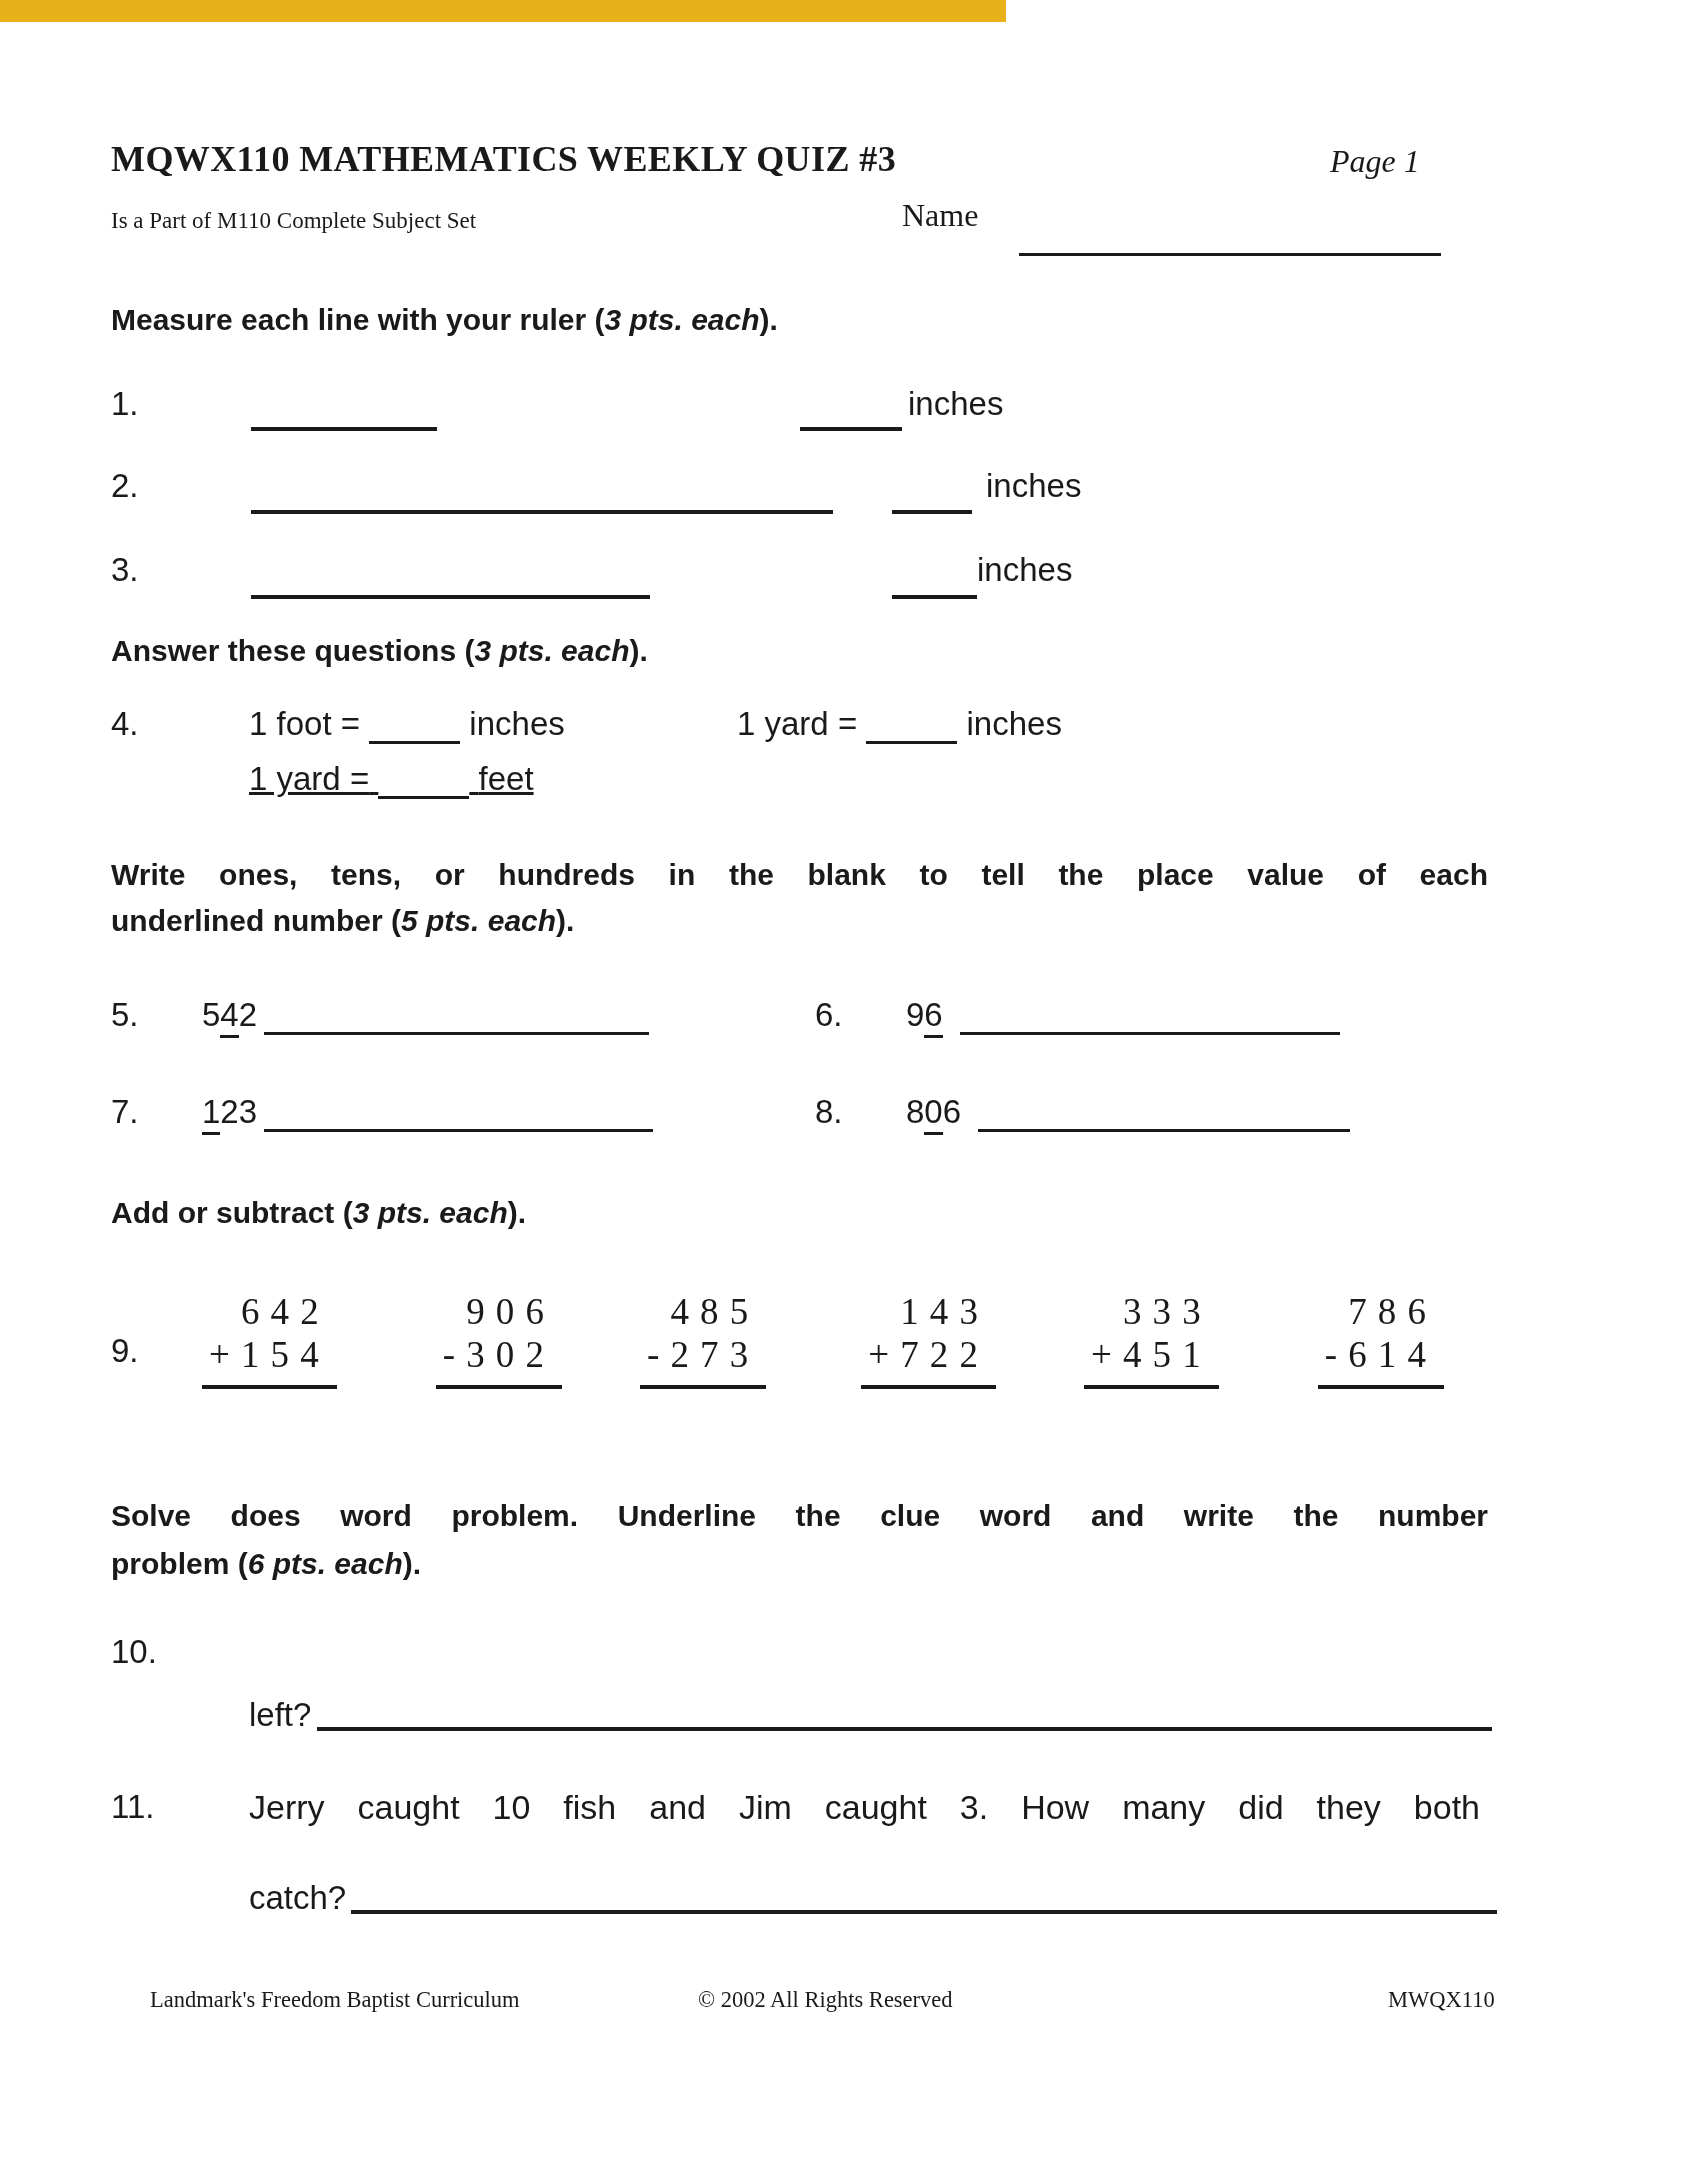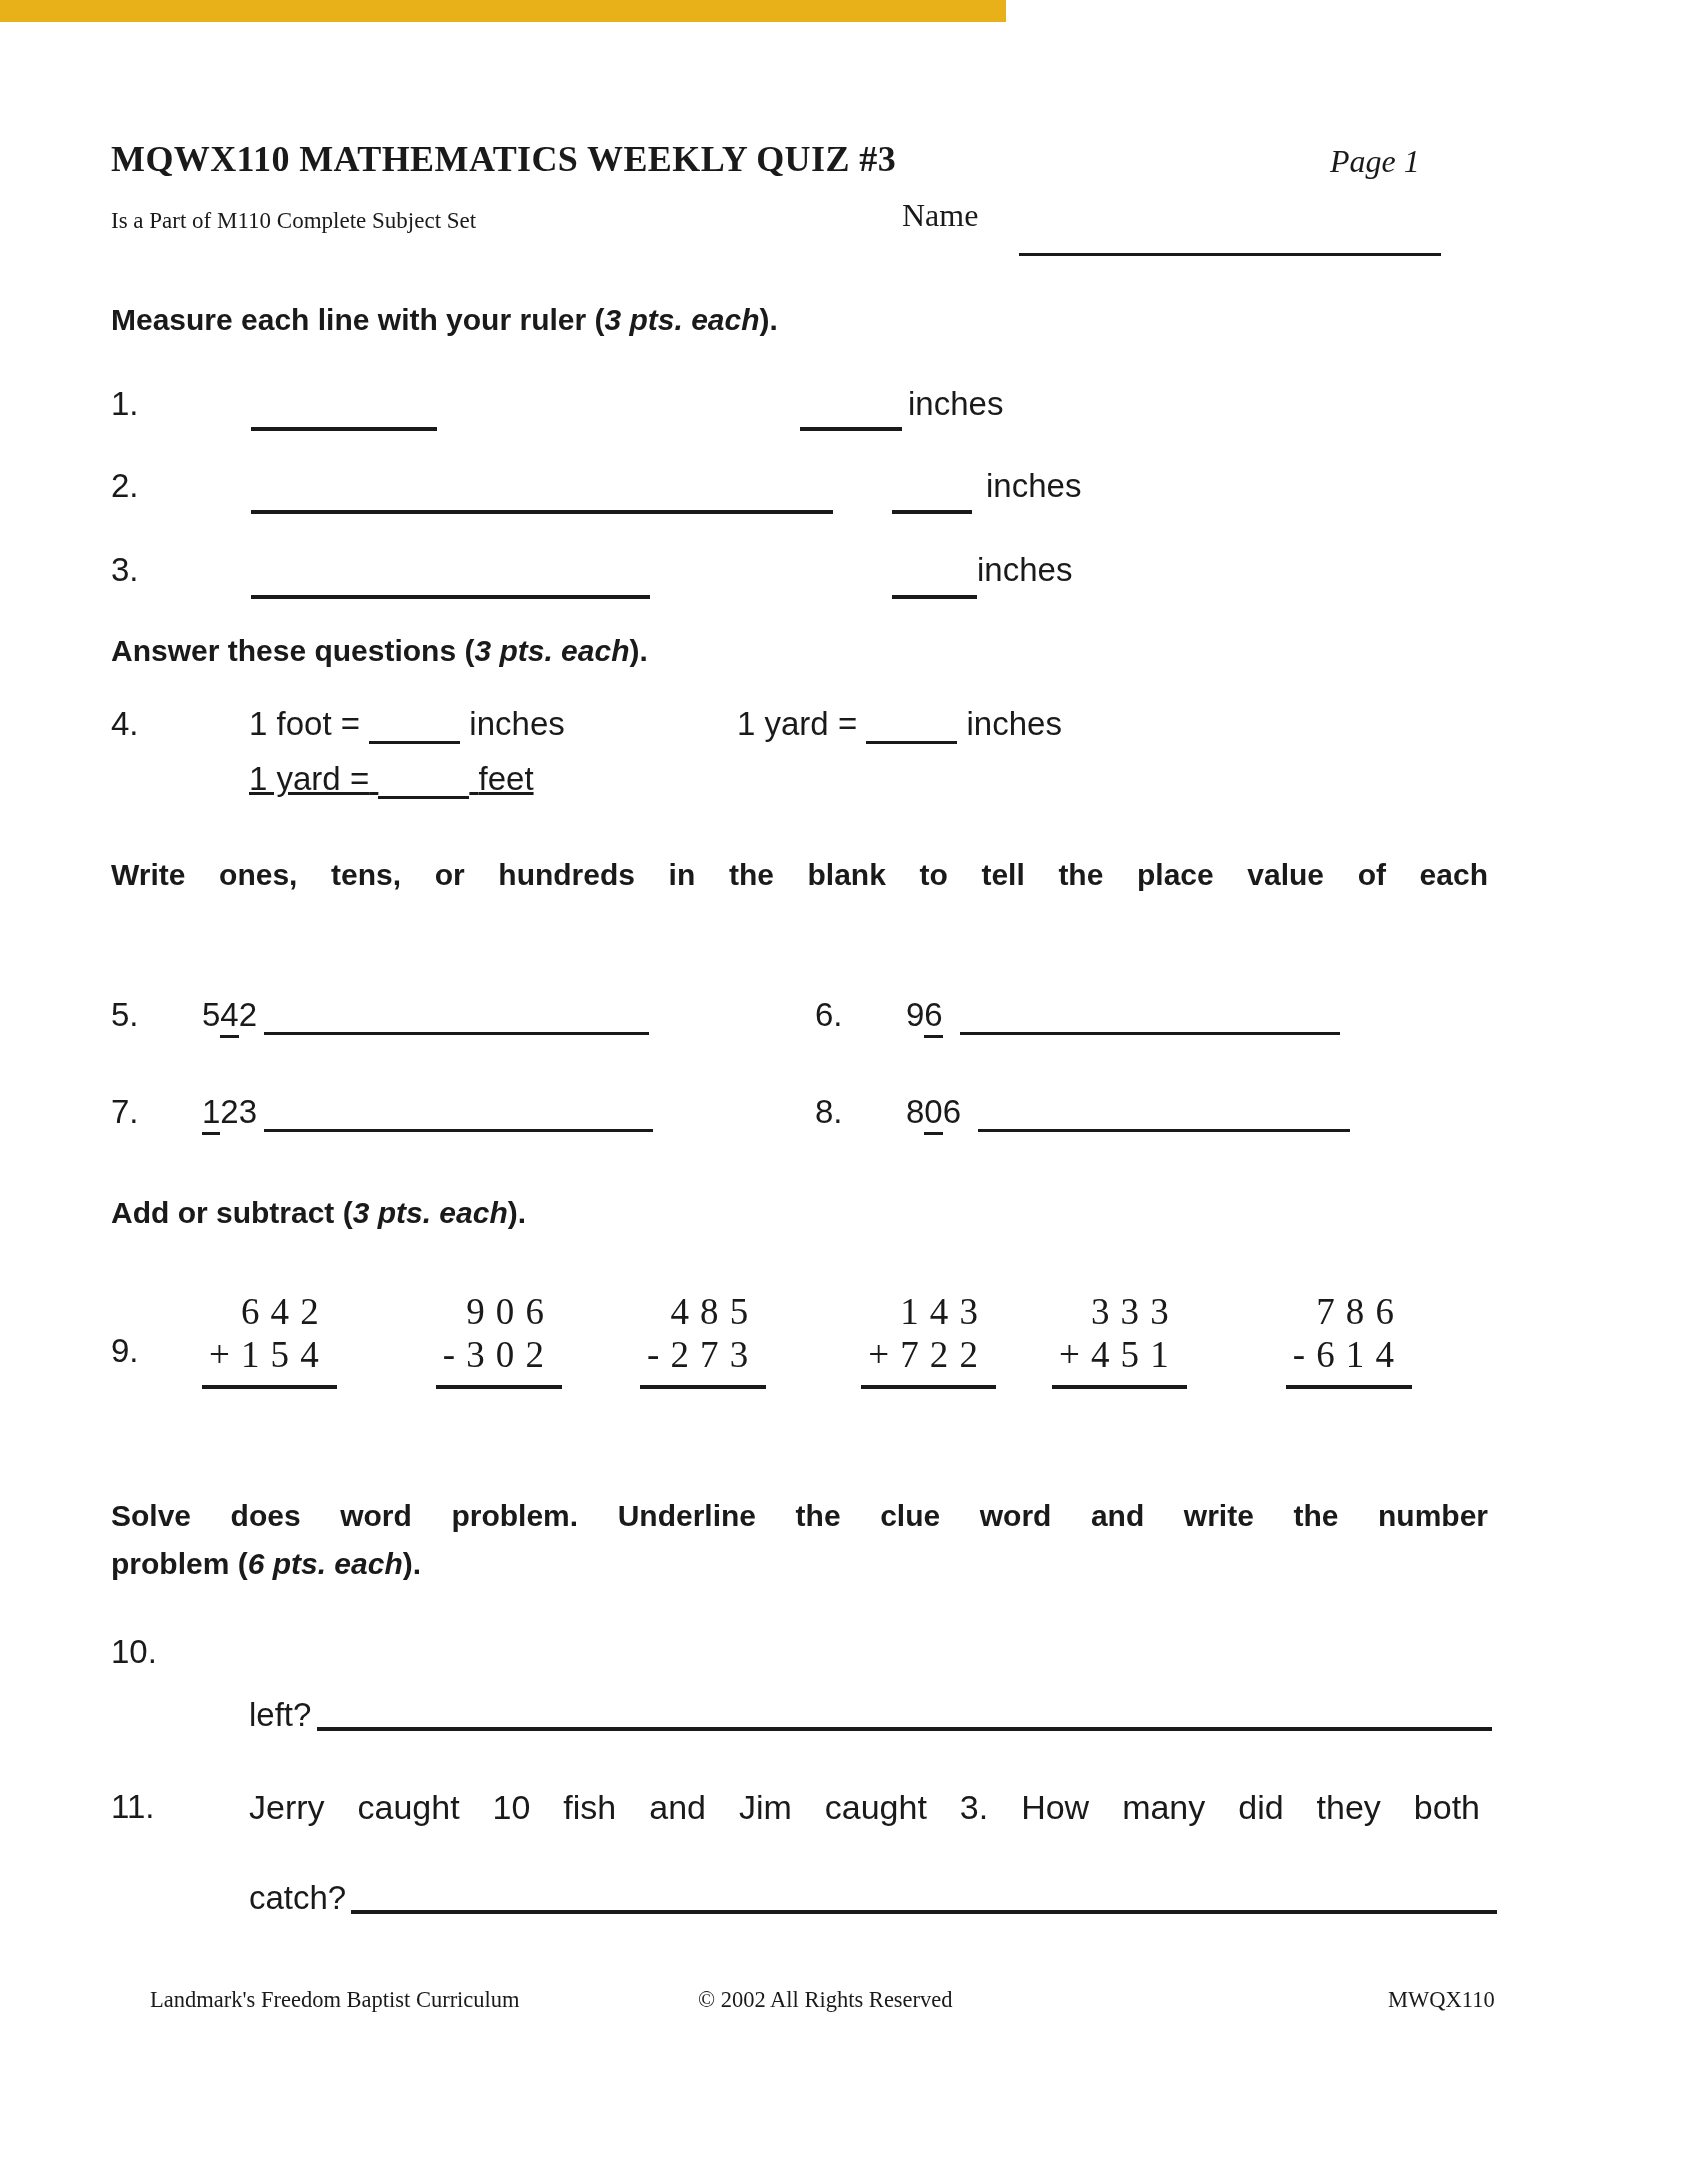--- a/index.html
+++ b/index.html
@@ -38,21 +38,21 @@
   #probRow{left:202px;top:1290px;display:flex;}
   .prob{
     font-family:"Liberation Serif",serif;
     font-size:37px;line-height:43px;letter-spacing:0.30em;
     text-align:right;border-bottom:4.3px solid #1a1a1a;
     padding:0 7px 8.6px 7px;white-space:nowrap;
   }
   .prob + .prob{margin-left:99px;}
   .prob:nth-child(3){margin-left:78px;}
   .prob:nth-child(4){margin-left:95px;}
-  .prob:nth-child(5){margin-left:56px;}
+  .prob:nth-child(5){margin-left:88px;}
   .prob:nth-child(6){margin-left:99px;}
   
   .wpText{font-size:34px;width:1231px;white-space:normal;}
   .wpLine{display:flex;align-items:flex-end;}
   .wline{flex:1;border-bottom:4.3px solid #1a1a1a;margin-bottom:2.6px;margin-left:5.2px;}
   
   .foot{font-family:"Liberation Serif",serif;font-size:22.5px;white-space:nowrap;margin-left:48px;}
 </style>
 </head>
 <body>
@@ -86,20 +86,21 @@
 
   <div class="abs h" style="left:111px;top:634px;"><span>Answer these questions (</span><span class="em">3 pts. each</span><span>).</span></div>
 
   <div class="abs bt" style="left:111px;top:705px;">4.</div>
   <div class="abs bt" style="left:249px;top:705px;"><span>1 foot =</span> <span class="blank" style="width:91px;"></span> <span>inches</span></div>
   <div class="abs bt" style="left:737px;top:705px;"><span>1 yard =</span> <span class="blank" style="width:91px;"></span> <span>inches</span></div>
   <div class="abs bt" style="left:249px;top:760px;text-decoration:underline;"><span>1 yard =</span> <span class="blank" style="width:91px;"></span> <span>feet</span></div>
 
   <div class="abs h2" style="left:111px;top:852px;">
     <div class="just">Write ones, tens, or hundreds in the blank to tell the place value of each</div>
+    <div><span>underlined number (</span><span class="em">5 pts. each</span><span>).</span></div>
   </div>
 
   <div class="abs bt" style="left:111px;top:996px;"><span class="num">5.</span><span>5</span><span class="ud">4</span><span>2</span><span class="blank" style="width:385px;margin-left:7px;"></span></div>
   <div class="abs bt" style="left:815px;top:996px;"><span class="num">6.</span><span>9</span><span class="ud">6</span><span></span><span class="blank" style="width:380px;margin-left:17.3px;"></span></div>
   <div class="abs bt" style="left:111px;top:1093px;"><span class="num">7.</span><span></span><span class="ud">1</span><span>23</span><span class="blank" style="width:389px;margin-left:7px;"></span></div>
   <div class="abs bt" style="left:815px;top:1093px;"><span class="num">8.</span><span>8</span><span class="ud">0</span><span>6</span><span class="blank" style="width:372px;margin-left:17.3px;"></span></div>
 
   <div class="abs h" style="left:111px;top:1196px;"><span>Add or subtract (</span><span class="em">3 pts. each</span><span>).</span></div>
 
   <div class="abs bt" style="left:111px;top:1332px;">9.</div>

